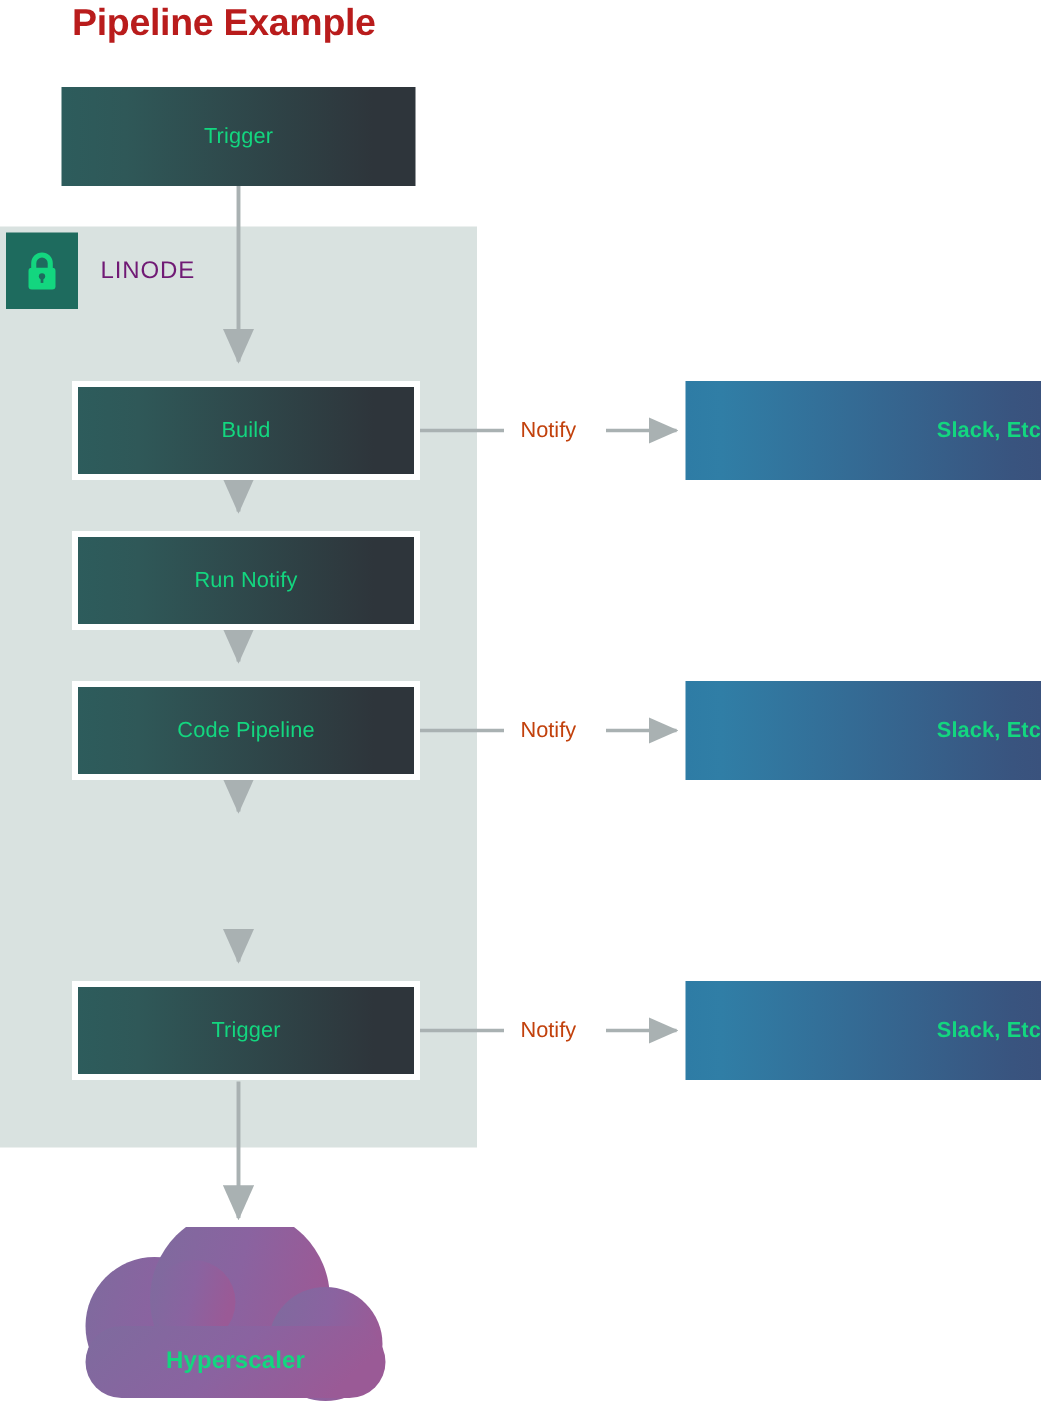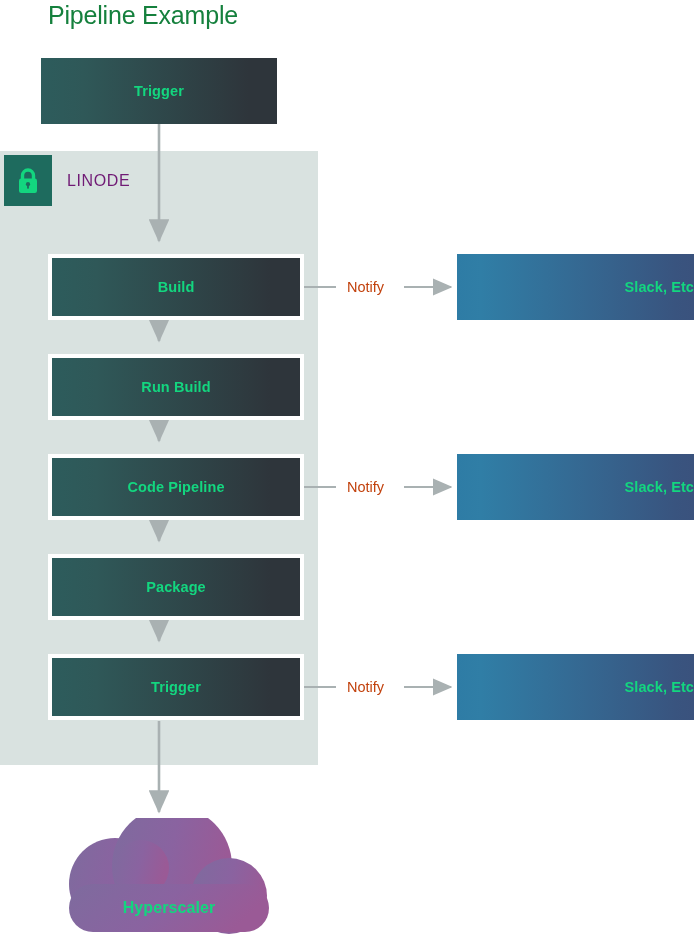--- a/index.html
+++ b/index.html
@@ -18,22 +18,22 @@
     height: 944px;
     background: #ffffff;
   }
 
   
   .page-title {
     position: absolute;
     left: 48px;
     top: 0px;
     font-size: 25px;
-    font-weight: normal;
-    color: #15803d;
+    font-weight: bold;
+    color: #b91c1c;
     letter-spacing: -0.2px;
     line-height: 30px;
   }
 
   
   .linode-zone {
     position: absolute;
     left: 0px;
     top: 151px;
     width: 318px;
@@ -59,21 +59,21 @@
     top: 172px;
     font-size: 16px;
     color: #701a75;
     letter-spacing: 0.6px;
   }
 
   
   .stage {
     position: absolute;
     left: 48px;
-    width: 256px;
+    width: 232px;
     height: 66px;
     background: linear-gradient(90deg, #2d5c5c 0%, #2f5858 18%, #2e353b 88%, #2e353b 100%);
     border: 4px solid #ffffff;
     display: flex;
     align-items: center;
     justify-content: center;
   }
 
   .stage-trigger {
     position: absolute;
@@ -83,21 +83,21 @@
     height: 66px;
     background: linear-gradient(90deg, #2d5c5c 0%, #2f5858 18%, #2e353b 88%, #2e353b 100%);
     border: none;
     display: flex;
     align-items: center;
     justify-content: center;
   }
 
   .stage-label {
     font-size: 14.5px;
-    font-weight: bold;
+    font-weight: normal;
     color: #13d67f;
     letter-spacing: 0.1px;
   }
 
   
   .sink {
     position: absolute;
     left: 457px;
     width: 237px;
     height: 66px;
@@ -128,21 +128,21 @@
     left: 0;
     top: 0;
     width: 694px;
     height: 944px;
     pointer-events: none;
   }
 
   
   .cloud-wrap {
     position: absolute;
-    left: 49px;
+    left: 37px;
     top: 818px;
     width: 240px;
     height: 126px;
   }
 
   .cloud-label {
     position: absolute;
     left: 0;
     top: 0;
     width: 240px;
@@ -211,27 +211,24 @@
   </svg>
 
   <div class="stage-trigger">
     <span class="stage-label">Trigger</span>
   </div>
 
   <div class="stage" style="top:254px">
     <span class="stage-label">Build</span>
   </div>
   <div class="stage" style="top:354px">
-    <span class="stage-label">Run Build</span>
+    <span class="stage-label">Run Notify</span>
   </div>
   <div class="stage" style="top:454px">
     <span class="stage-label">Code Pipeline</span>
-  </div>
-  <div class="stage" style="top:554px">
-    <span class="stage-label">Package</span>
   </div>
   <div class="stage" style="top:654px">
     <span class="stage-label">Trigger</span>
   </div>
 
   <div class="notify-label" style="left:347px; top:279px;">Notify</div>
   <div class="notify-label" style="left:347px; top:479px;">Notify</div>
   <div class="notify-label" style="left:347px; top:679px;">Notify</div>
 
   <div class="sink" style="top:254px">

